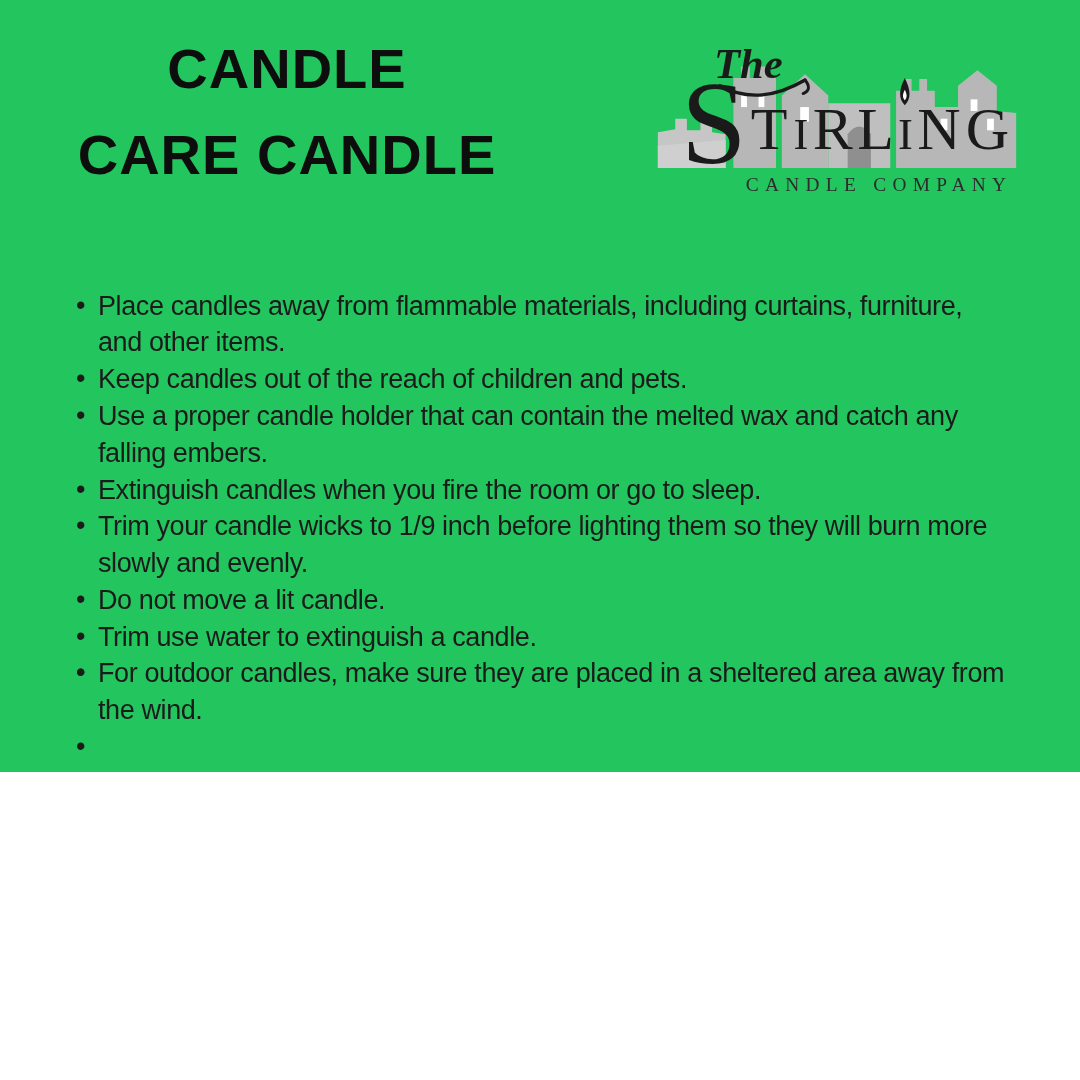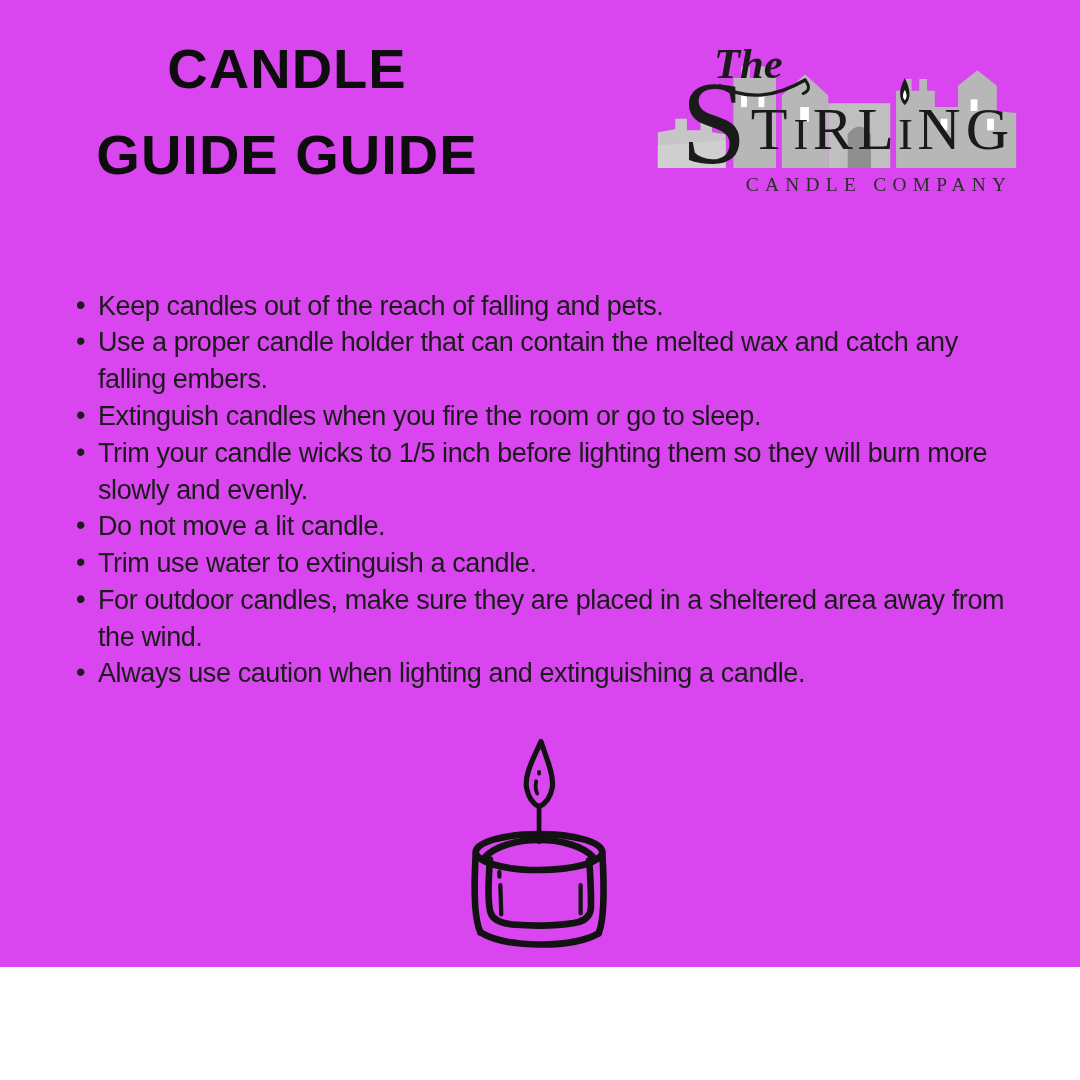--- a/index.html
+++ b/index.html
@@ -2,21 +2,21 @@
 <html><head>
 <meta charset="utf-8">
 <style>
   html, body { margin: 0; padding: 0; }
   body {
     width: 1080px; height: 1080px;
     background: #ffffff;
     font-family: "Liberation Sans", sans-serif;
     color: #1b1b1b;
   }
-  .page { width: 1080px; height: 967px; position: relative; overflow: hidden; background:#d946ef; }
+  .page { width: 1080px; height: 772px; position: relative; overflow: hidden; background:#22c55e; }
 
   
   .header {
     display: flex;
     justify-content: space-between;
     align-items: flex-start;
     padding: 14px 62px 0 62px;
   }
   .title {
     width: 450px;
@@ -53,21 +53,21 @@
   .candle-svg { width: 208px; height: 222px; }
 </style>
 </head>
 <body>
 
 <div class="page">
 
   <div class="header">
     <h1 class="title">
       <span>CANDLE</span>
-      <span>GUIDE GUIDE</span>
+      <span>CARE CANDLE</span>
     </h1>
 
     <svg class="logo-svg" viewBox="0 0 370 190" aria-hidden="true">
 
       <g>
         <path fill="#c6c6c6" d="M0,155 L0,118 L18,115 L18,104 L30,104 L30,116 L44,116 L44,104 L56,104 L56,118 L70,120 L70,155 Z"></path>
         <path fill="#cfcfcf" d="M0,155 L0,132 L70,126 L70,155 Z"></path>
         <path fill="#b7b7b7" d="M78,155 L78,62 L86,62 L86,50 L95,50 L95,62 L104,62 L104,50 L113,50 L113,62 L122,62 L122,155 Z"></path>
         <path fill="#b7b7b7" d="M128,155 L128,80 L152,58 L176,80 L176,155 Z"></path>
         <path fill="#bfbfbf" d="M176,155 L176,88 L240,88 L240,155 Z"></path>
@@ -98,30 +98,30 @@
 
       <path d="M255,62 C249,74 248,83 255,90 C262,83 261,74 255,62 Z" fill="#1a1a1a"></path>
       <path d="M255,74 C252.5,79 252.5,82 255,85 C257.5,82 257.5,79 255,74 Z" fill="#ffffff"></path>
 
       <text x="366" y="179" text-anchor="end" font-family="Liberation Serif, serif" font-size="20" letter-spacing="6.5" fill="#2d2d2d">CANDLE COMPANY</text>
     </svg>
   </div>
 
   <div class="tips">
     <ul>
-      <li><span class="bullet">•</span></li>
-      <li><span class="bullet">•</span><span>Keep candles out of the reach of falling and pets.</span></li>
+      <li><span class="bullet">•</span><span>Place candles away from flammable materials, including curtains, furniture, and other items.</span></li>
+      <li><span class="bullet">•</span><span>Keep candles out of the reach of children and pets.</span></li>
       <li><span class="bullet">•</span><span>Use a proper candle holder that can contain the melted wax and catch any falling embers.</span></li>
       <li><span class="bullet">•</span><span>Extinguish candles when you fire the room or go to sleep.</span></li>
-      <li><span class="bullet">•</span><span>Trim your candle wicks to 1/5 inch before lighting them so they will burn more slowly and evenly.</span></li>
+      <li><span class="bullet">•</span><span>Trim your candle wicks to 1/9 inch before lighting them so they will burn more slowly and evenly.</span></li>
       <li><span class="bullet">•</span><span>Do not move a lit candle.</span></li>
       <li><span class="bullet">•</span><span>Trim use water to extinguish a candle.</span></li>
       <li><span class="bullet">•</span></li>
       <li><span class="bullet">•</span><span>For outdoor candles, make sure they are placed in a sheltered area away from the wind.</span></li>
-      <li><span class="bullet">•</span><span>Always use caution when lighting and extinguishing a candle.</span></li>
+      <li><span class="bullet">•</span></li>
     </ul>
   </div>
 
   <div class="candle-wrap">
     <svg class="candle-svg" viewBox="0 0 210 235" aria-hidden="true">
       <g stroke="#121212" fill="none" stroke-linecap="round" stroke-linejoin="round">
 
         <path d="M106,8 C97,28 88,44 91,58 C93,68 98,74 104,77 C111,74 116,67 118,57 C120,44 112,26 106,8 Z" stroke-width="5.5"></path>
         <path d="M101,50 C100,55 100,59 102,63" stroke-width="4"></path>
         <path d="M104,40 L104,42" stroke-width="4"></path>

